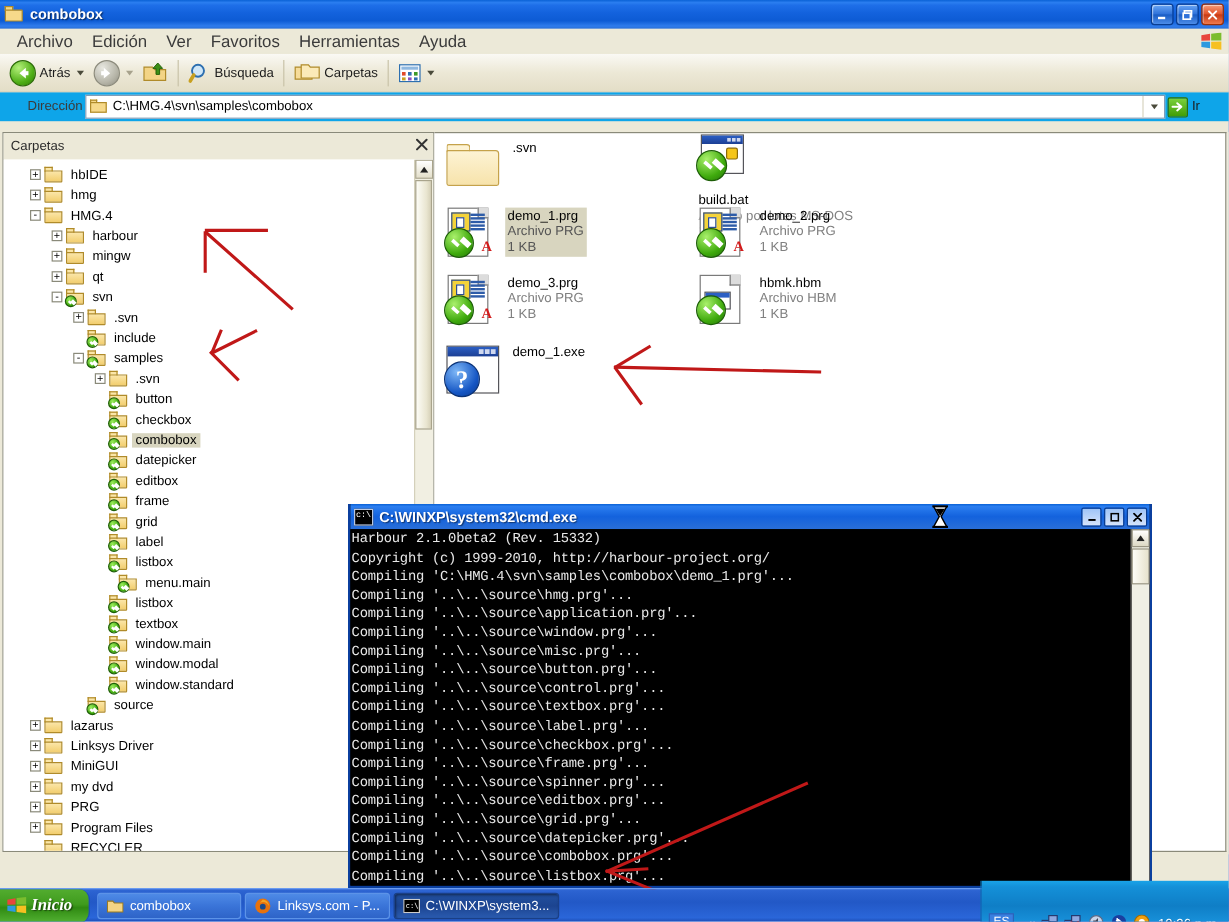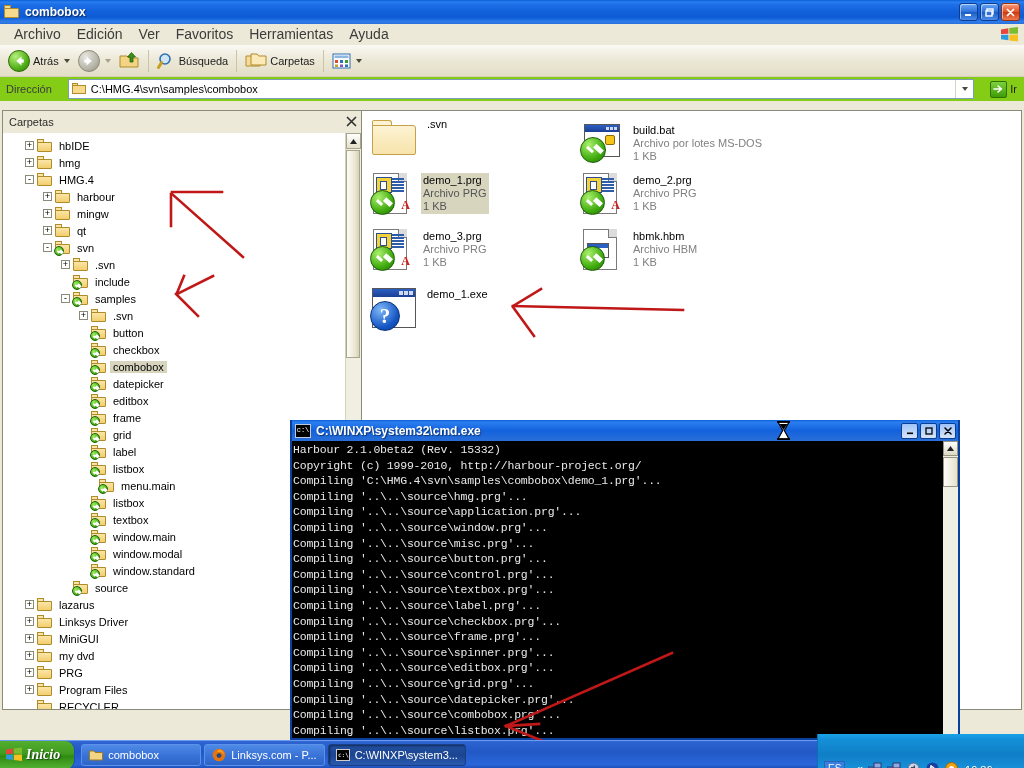--- a/index.html
+++ b/index.html
@@ -38,21 +38,21 @@
   .tb-item { display:flex; align-items:center; height:26px; padding:0 4px; gap:3px; color:#1b1b1b; }
   .tb-item .lbl { font-size:11px; }
   .tb-sep { width:1px; height:22px; background:#c9c3a8; margin:0 4px; }
   .caret { width:0;height:0;border-left:3px solid transparent;border-right:3px solid transparent;border-top:4px solid #4a4a3a; margin-left:2px; }
   .caret.dim { border-top-color:#a7a28c; }
 
   .circ { width:22px; height:22px; border-radius:50%; display:flex; align-items:center; justify-content:center; }
   .circ.green { background:radial-gradient(circle at 33% 28%,#b4f07a,#4fae16 62%,#2f7d06); border:1px solid #2c6b08; }
   .circ.grey  { background:radial-gradient(circle at 33% 28%,#e7e7e0,#b6b5a8 62%,#8e8d80); border:1px solid #8b8a7c; }
 
-  .addrbar { height:24px; background:#84cc16; display:flex; align-items:center; padding:0 3px; gap:16px; }
+  .addrbar { height:24px; background:#0ea5e9; display:flex; align-items:center; padding:0 20px; gap:2px; }
   .addr-label { font-size:11px; color:#3b3b3b; padding-left:3px; }
   .addr-box { flex:1; height:20px; background:#fff; border:1px solid #7f9db9; display:flex; align-items:center; padding:0 2px; position:relative; }
   .addr-folder { width:15px;height:12px;position:relative;margin:0 4px 0 1px; flex:0 0 auto;}
   .addr-folder .b { position:absolute;left:0;top:2px;width:14px;height:9px;background:#f6d98a;border:1px solid #b08b2a;}
   .addr-folder .t { position:absolute;left:0;top:0;width:6px;height:3px;background:#f6d98a;border:1px solid #b08b2a;border-bottom:none;}
   .addr-text { font-size:11px; color:#000; flex:1; }
   .addr-drop { width:16px; height:18px; display:flex; align-items:center; justify-content:center; border-left:1px solid #d8d4c0;}
   .go-btn { display:flex; align-items:center; gap:3px; padding-right:4px;}
   .go-arrow { width:17px;height:17px;background:linear-gradient(to bottom,#7bd13c,#3f9c06); border:1px solid #2d7205; border-radius:2px; display:flex;align-items:center;justify-content:center;}
 
@@ -610,21 +610,21 @@
     <div class="files" id="filelist">
         <div class="fitem" style="left: 8px; top: 6px;">
           <div class="bigfolder">
             <div class="tab"></div>
             <div class="bk"></div>
           </div>
           <div class="txt">
             <div class="nm">.svn</div>
           </div>
         </div>
-        <div class="fitem" style="left: 218px; top: 12px;">
+        <div class="fitem" style="left: 218px; top: 0; flex-direction: column;">
           <div class="batico">
             <div class="win">
               <div class="cap">
                 <i></i>
               </div>
               <div class="gear"></div>
             </div>
             <div class="svnball"></div>
           </div>
           <div class="txt">

